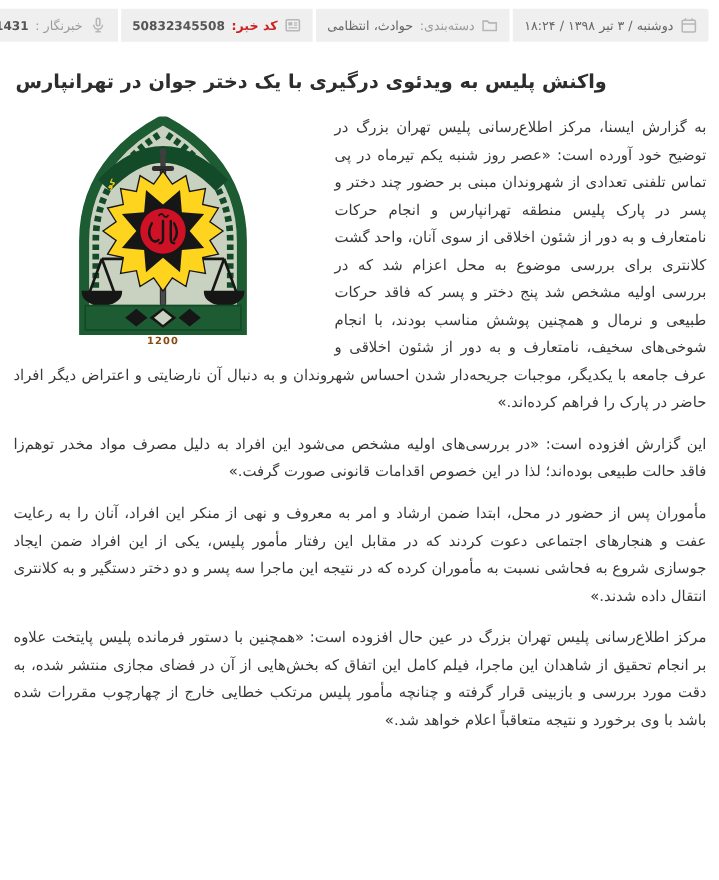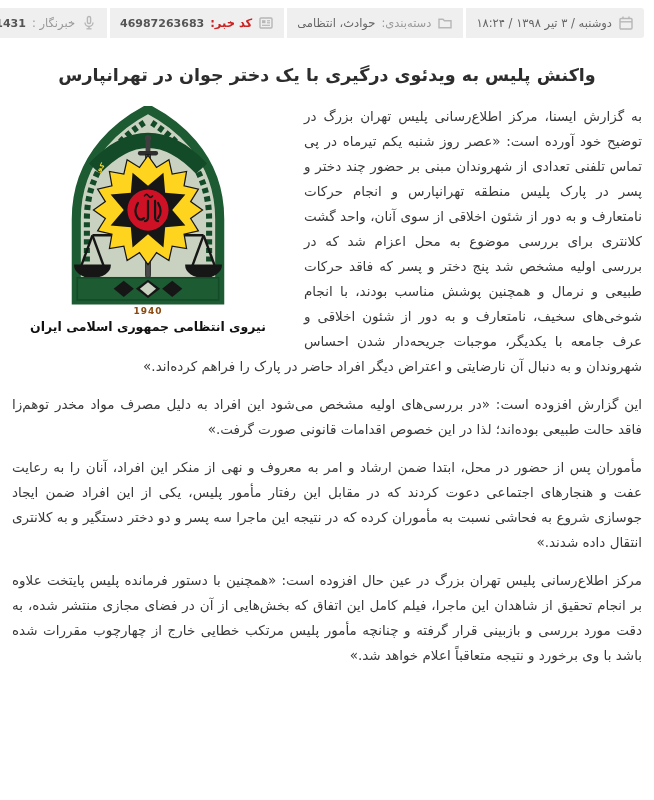--- a/index.html
+++ b/index.html
@@ -30,21 +30,21 @@
   .meta-seg .mi{width:16px;height:16px;flex:0 0 auto;color:#b7b7b7;display:block;}
   .meta-label{color:#9a9a9a;}
   .meta-value{color:#666666;}
   .meta-value.num{font-family:"DejaVu Sans",sans-serif;direction:ltr;color:#555;font-weight:600;font-size:11px;}
   .code-label{font-weight:600;}
   
   h1.headline{
     margin:24px 14px 16px 14px;
     font-size:17.5px;line-height:1.5;
     font-weight:bold;color:#2d2d2d;
-    text-align:center;direction:rtl;
+    text-align:left;direction:rtl;
   }
   
   .article{
     margin:0 12px;
     direction:rtl;
     text-align:justify;
     font-size:13.5px;line-height:25px;color:#3a3a3a;
   }
   .article p{margin:0 0 13px 0;}
   .article p.lead{font-weight:bold;color:#333;}
@@ -84,21 +84,21 @@
 
   <div class="meta-seg">
     <svg class="mi" viewBox="0 0 16 16">
       <rect x="2" y="3" width="12" height="10" rx="1" fill="none" stroke="currentColor" stroke-width="1.4"></rect>
       <rect x="4" y="5.2" width="3.5" height="3" fill="currentColor"></rect>
       <line x1="9" y1="5.8" x2="12" y2="5.8" stroke="currentColor" stroke-width="1.2"></line>
       <line x1="9" y1="7.8" x2="12" y2="7.8" stroke="currentColor" stroke-width="1.2"></line>
       <line x1="4" y1="10.3" x2="12" y2="10.3" stroke="currentColor" stroke-width="1.2"></line>
     </svg>
     <span class="meta-label code-label" style="color:#cc2222">کد خبر:</span>
-    <span class="meta-value num">46987263683</span>
+    <span class="meta-value num">50832345508</span>
   </div>
 
   <div class="meta-seg">
     <svg class="mi" viewBox="0 0 16 16">
       <rect x="6.4" y="1.5" width="3.2" height="7" rx="1.6" fill="none" stroke="currentColor" stroke-width="1.4"></rect>
       <path d="M4 7.5 a4 4 0 0 0 8 0" fill="none" stroke="currentColor" stroke-width="1.4"></path>
       <line x1="8" y1="11.5" x2="8" y2="13.5" stroke="currentColor" stroke-width="1.4"></line>
       <line x1="5.5" y1="13.8" x2="10.5" y2="13.8" stroke="currentColor" stroke-width="1.4"></line>
     </svg>
     <span class="meta-label">خبرنگار :</span>
@@ -158,22 +158,21 @@
       </g>
 
       <g>
         <rect x="15" y="170" width="140" height="22" fill="#1d5b33" stroke="#134a27" stroke-width="1.5"></rect>
         <polygon points="85,172 97,181 85,190 73,181" fill="#161616"></polygon>
         <polygon points="61,173 71,181 61,189 51,181" fill="#161616"></polygon>
         <polygon points="109,173 119,181 109,189 99,181" fill="#161616"></polygon>
         <polygon points="85,174.5 93,181 85,187.5 77,181" fill="#c9d2c0"></polygon>
       </g>
     </svg>
-    <div class="fig-year">1940</div>
-    <div class="fig-caption">نیروی انتظامی جمهوری اسلامی ایران</div>
+    <div class="fig-year">1200</div>
   </div>
 
   <p>به گزارش ایسنا، مرکز اطلاع‌رسانی پلیس تهران بزرگ در توضیح خود آورده است: «عصر روز شنبه یکم تیرماه در پی تماس تلفنی تعدادی از شهروندان مبنی بر حضور چند دختر و پسر در پارک پلیس منطقه تهرانپارس و انجام حرکات نامتعارف و به دور از شئون اخلاقی از سوی آنان، واحد گشت کلانتری برای بررسی موضوع به محل اعزام شد که در بررسی اولیه مشخص شد پنج دختر و پسر که فاقد حرکات طبیعی و نرمال و همچنین پوشش مناسب بودند، با انجام شوخی‌های سخیف، نامتعارف و به دور از شئون اخلاقی و عرف جامعه با یکدیگر، موجبات جریحه‌دار شدن احساس شهروندان و به دنبال آن نارضایتی و اعتراض دیگر افراد حاضر در پارک را فراهم کرده‌اند.»</p>
   <p>این گزارش افزوده است: «در بررسی‌های اولیه مشخص می‌شود این افراد به دلیل مصرف مواد مخدر توهم‌زا فاقد حالت طبیعی بوده‌اند؛ لذا در این خصوص اقدامات قانونی صورت گرفت.»</p>
   <p>مأموران پس از حضور در محل، ابتدا ضمن ارشاد و امر به معروف و نهی از منکر این افراد، آنان را به رعایت عفت و هنجارهای اجتماعی دعوت کردند که در مقابل این رفتار مأمور پلیس، یکی از این افراد ضمن ایجاد جوسازی شروع به فحاشی نسبت به مأموران کرده که در نتیجه این ماجرا سه پسر و دو دختر دستگیر و به کلانتری انتقال داده شدند.»</p>
   <p>مرکز اطلاع‌رسانی پلیس تهران بزرگ در عین حال افزوده است: «همچنین با دستور فرمانده پلیس پایتخت علاوه بر انجام تحقیق از شاهدان این ماجرا، فیلم کامل این اتفاق که بخش‌هایی از آن در فضای مجازی منتشر شده، به دقت مورد بررسی و بازبینی قرار گرفته و چنانچه مأمور پلیس مرتکب خطایی خارج از چهارچوب مقررات شده باشد با وی برخورد و نتیجه متعاقباً اعلام خواهد شد.»</p>
 
 </div>
 
 </body></html>

